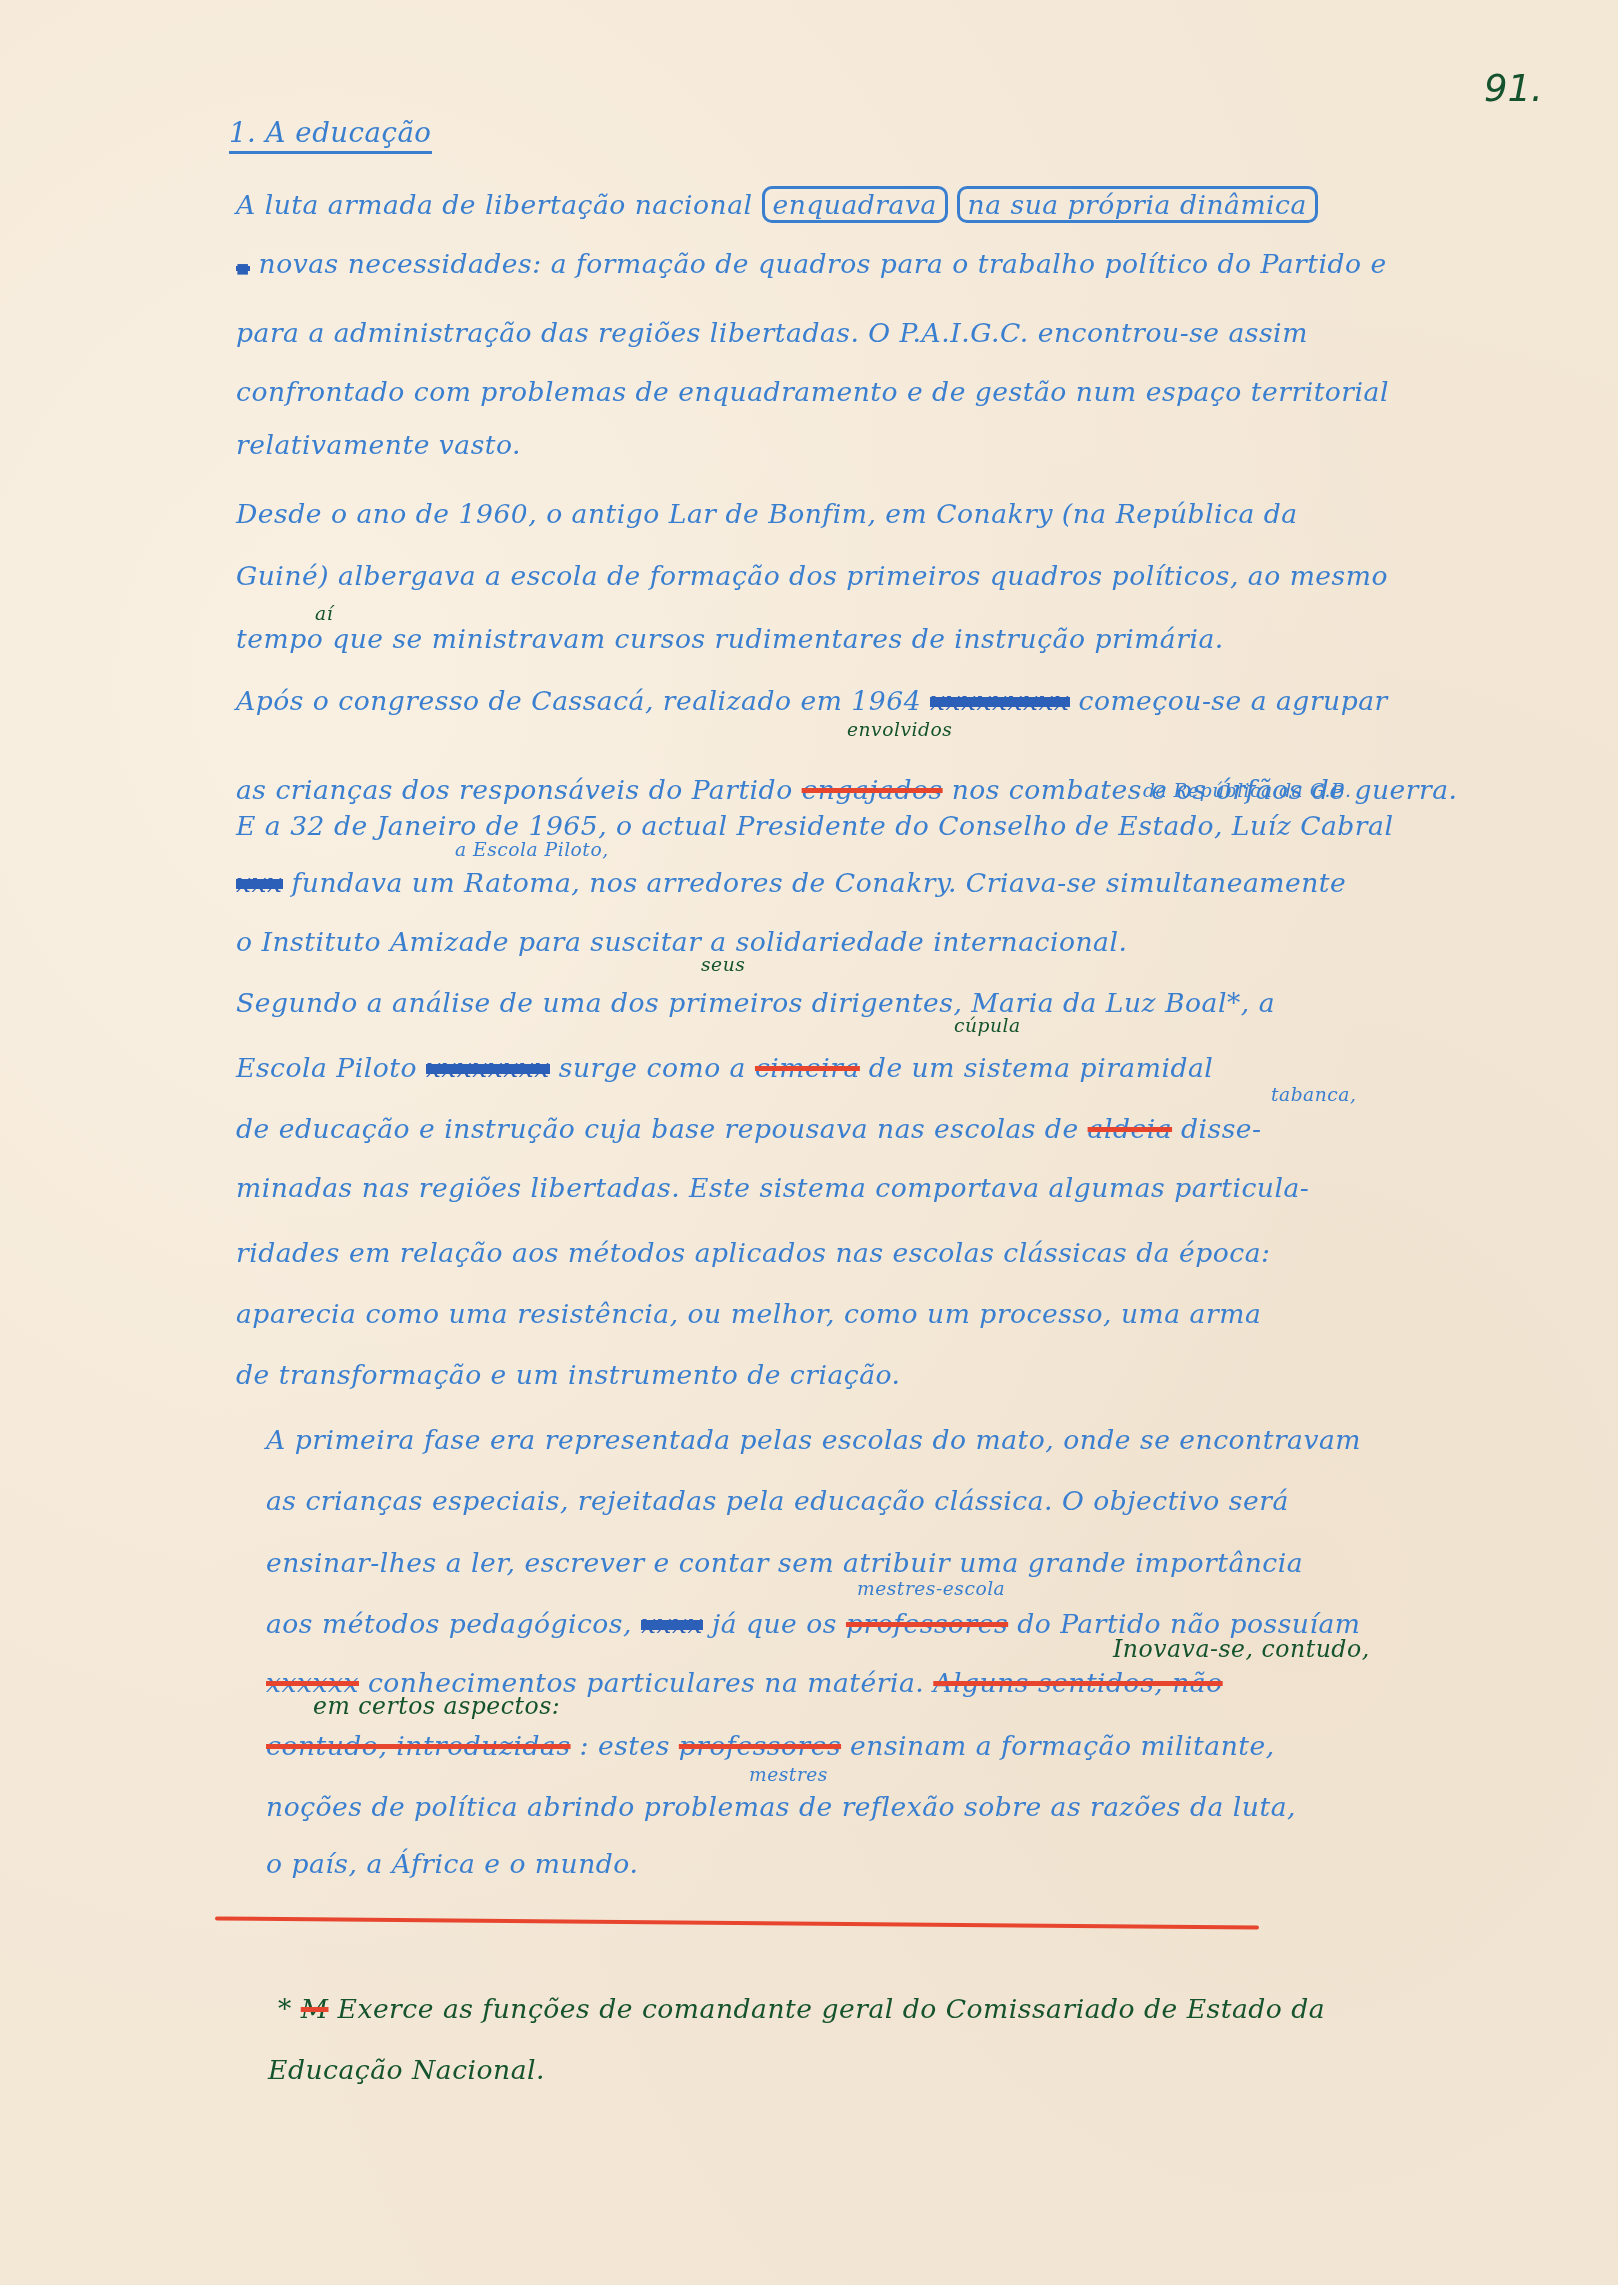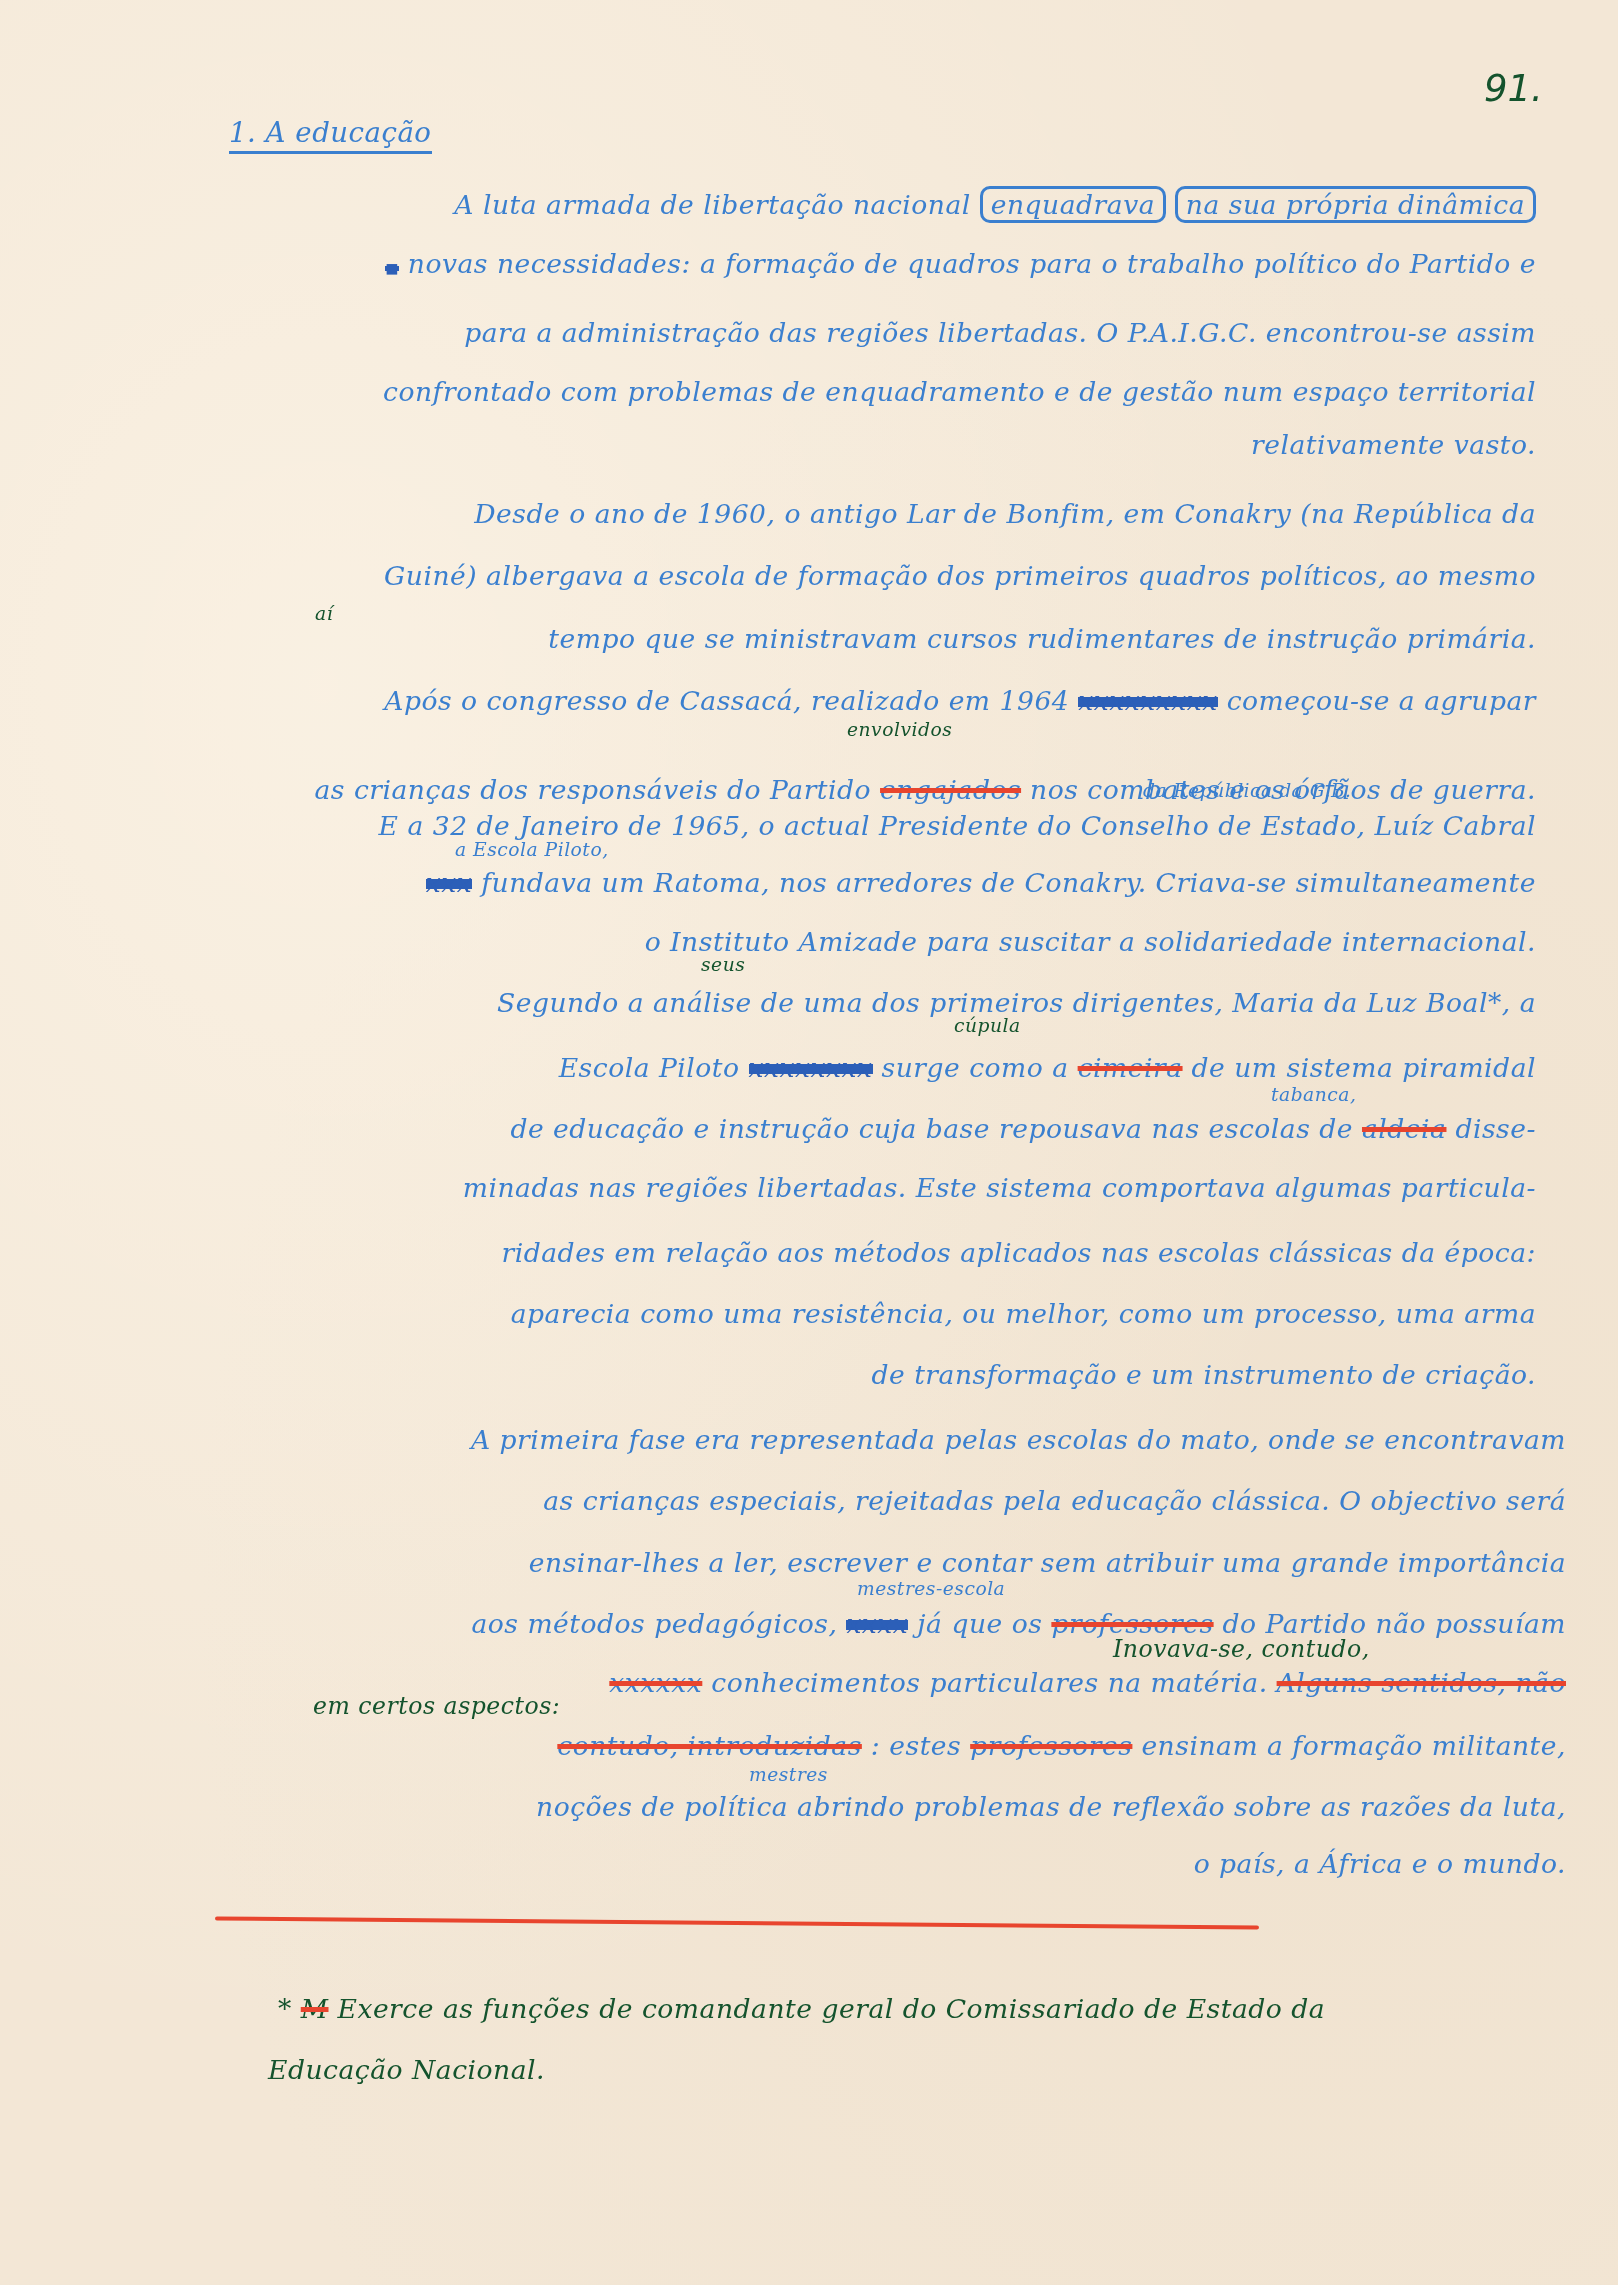--- a/index.html
+++ b/index.html
@@ -12,21 +12,20 @@
       position: relative; overflow: hidden;
       font-family: "DejaVu Serif", serif;
     }
     .page { position: absolute; inset: 0; }
     .blue { color: #3a7fcf; }
     .red { color: #14532d; }
     .hand {
       font-family: "DejaVu Serif", serif;
       font-style: italic;
       letter-spacing: 0.5px;
-      text-align: right;
     }
     .page-number {
       position: absolute; left: 1484px; top: 67px;
       font-size: 37px; font-style: italic; font-family: "DejaVu Sans", sans-serif;
     }
     .heading {
       position: absolute; left: 229px; top: 116px;
       font-size: 27.6px;
       border-bottom: 3.9px solid #3a7fcf;
       padding-bottom: 2px;

